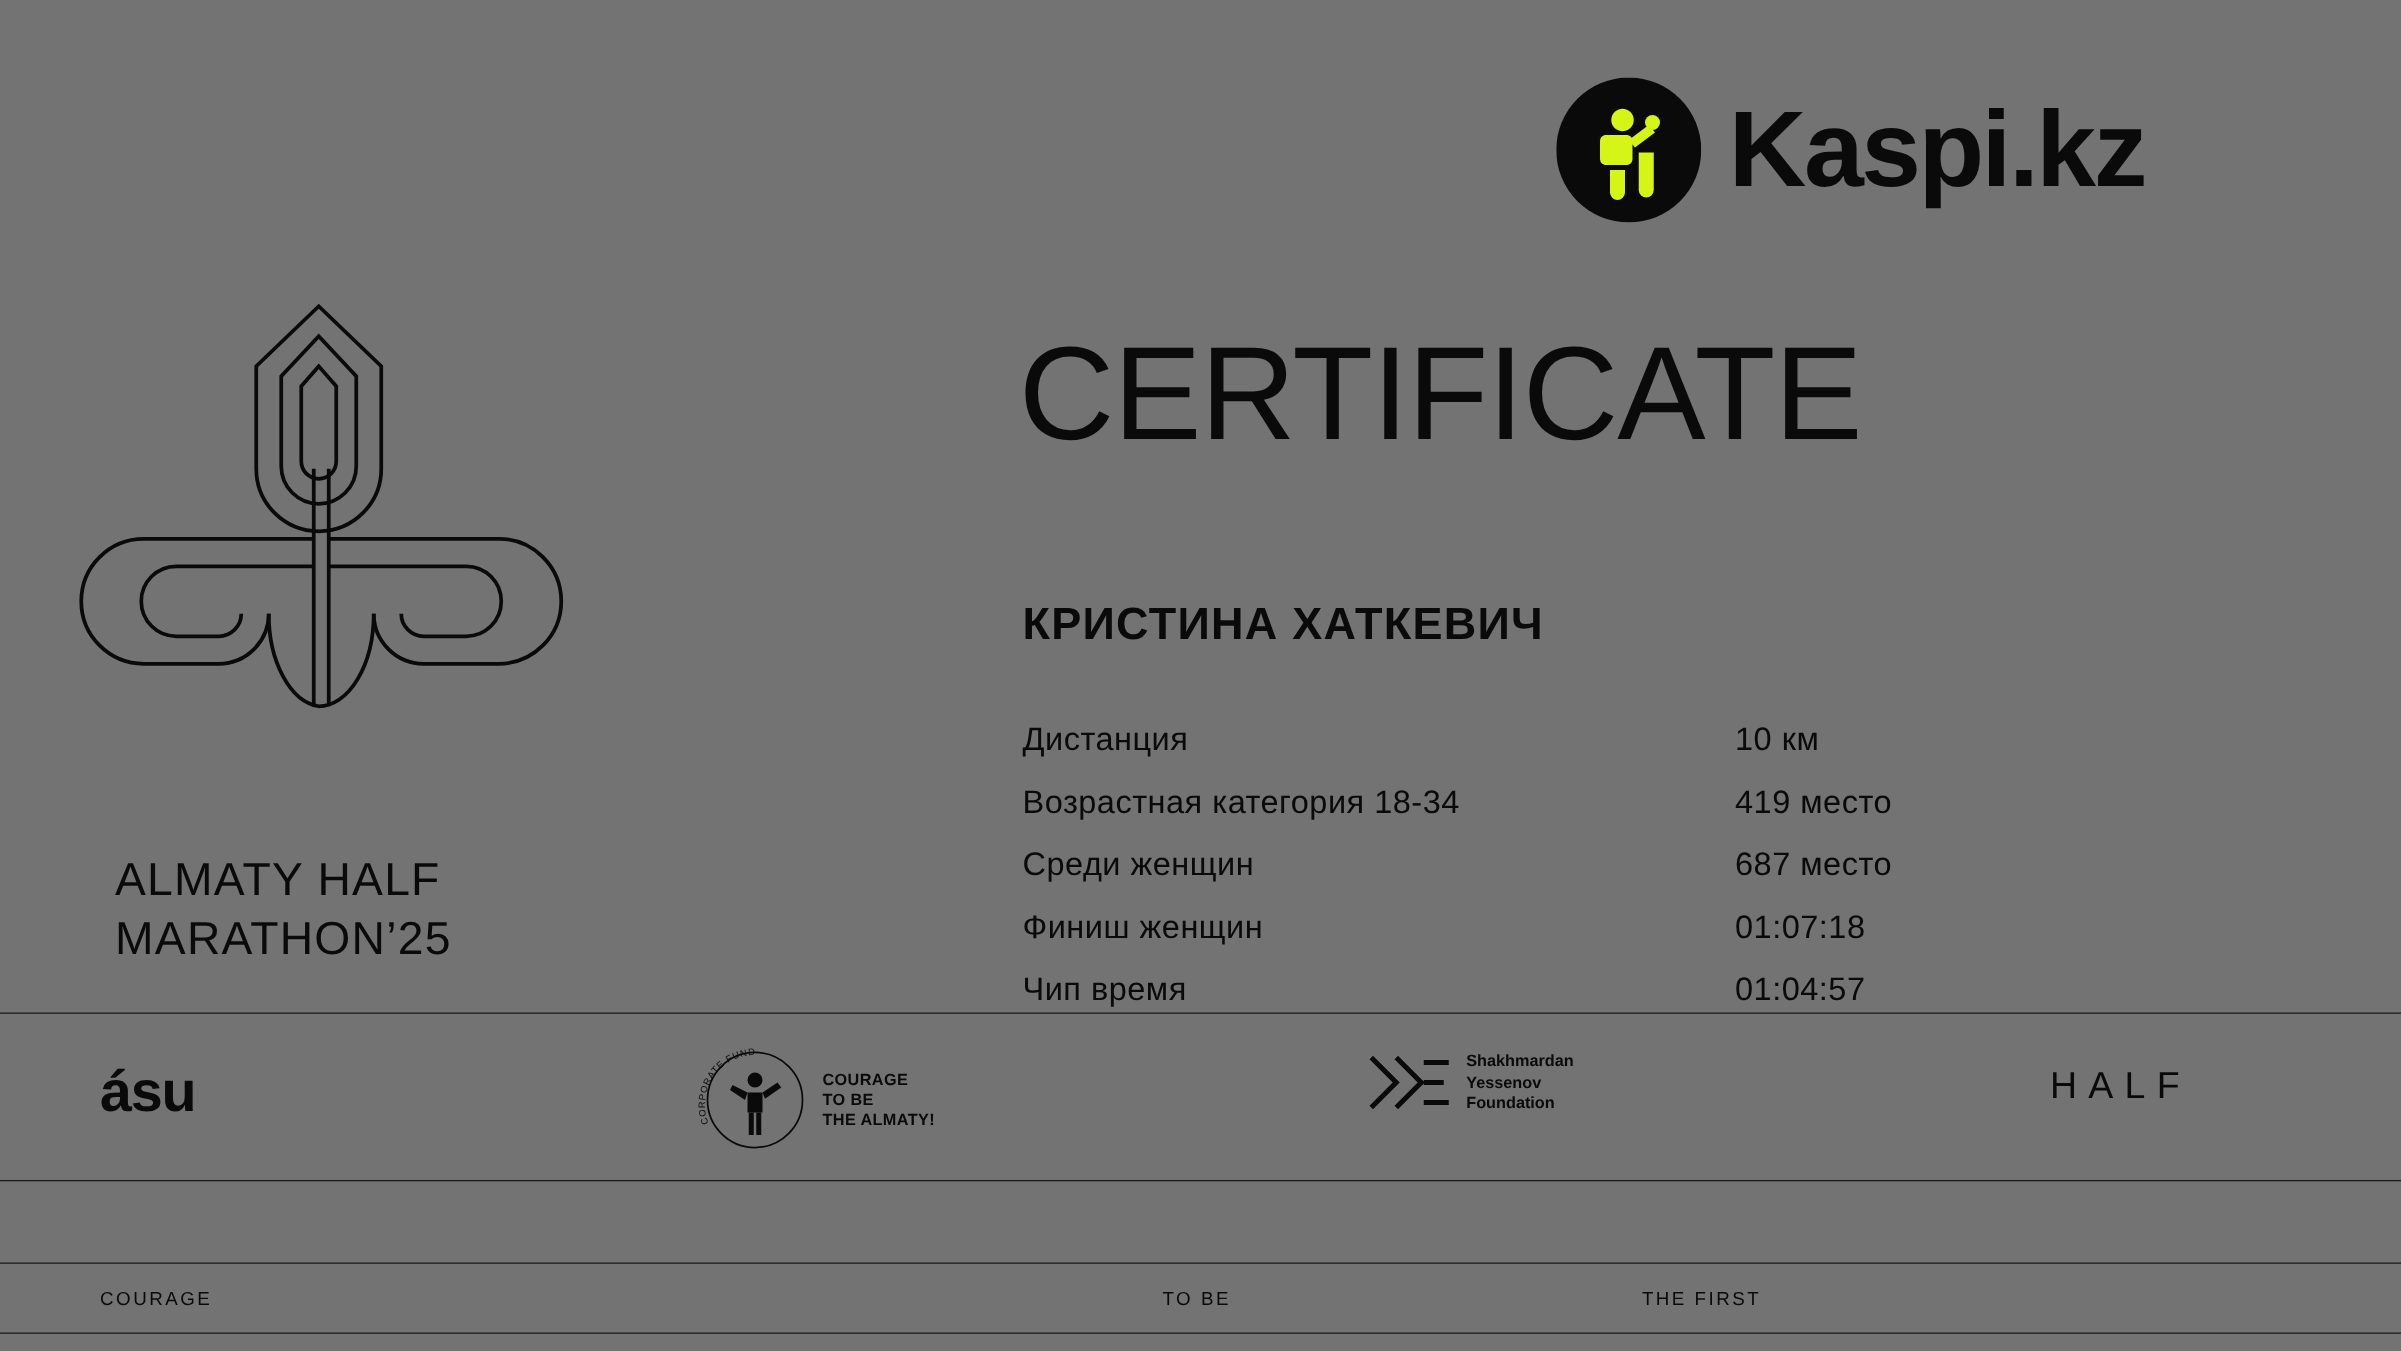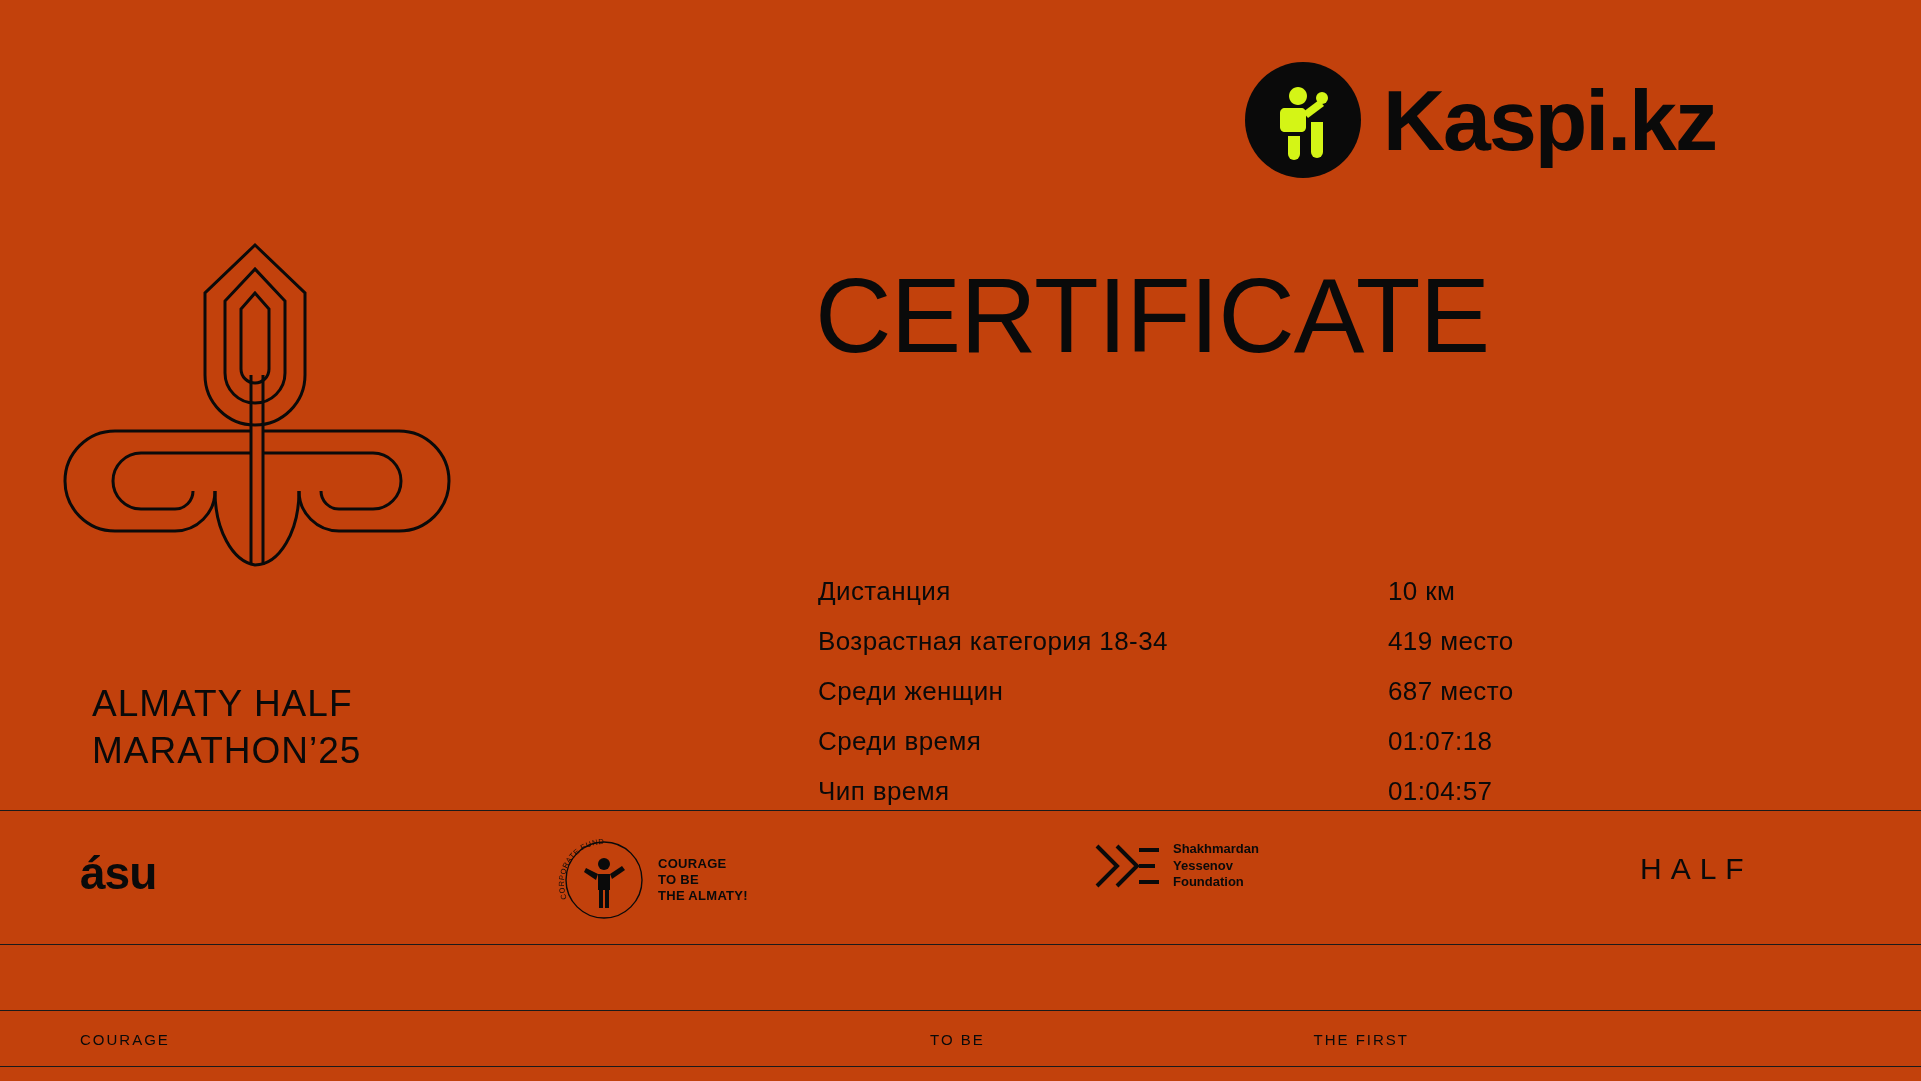--- a/index.html
+++ b/index.html
@@ -7,21 +7,21 @@
     padding: 0;
     background: #ffffff;
   }
   body {
     font-family: "Liberation Sans", sans-serif;
   }
   #certificate {
     position: relative;
     width: 1921px;
     height: 1081px;
-    background: #c2410c;
+    background: #737373;
     overflow: hidden;
   }
 
   
   .kaspi-block {
     position: absolute;
     top: 62px;
     left: 1245px;
     display: flex;
     align-items: center;
@@ -210,36 +210,37 @@
       <path d="M160 256 a44 74 0 0 0 40 74 a44 74 0 0 0 44 -74"></path>
     </g>
   </svg>
 
   <div class="event-name">
     <div>ALMATY HALF</div>
     <div>MARATHON’25</div>
   </div>
 
   <div class="cert-title">CERTIFICATE</div>
+  <div class="athlete-name">КРИСТИНА ХАТКЕВИЧ</div>
 
   <div class="results">
     <div class="result-row">
       <div class="result-label">Дистанция</div>
       <div class="result-value">10 км</div>
     </div>
     <div class="result-row">
       <div class="result-label">Возрастная категория 18-34</div>
       <div class="result-value">419 место</div>
     </div>
     <div class="result-row">
       <div class="result-label">Среди женщин</div>
       <div class="result-value">687 место</div>
     </div>
     <div class="result-row">
-      <div class="result-label">Среди время</div>
+      <div class="result-label">Финиш женщин</div>
       <div class="result-value">01:07:18</div>
     </div>
     <div class="result-row">
       <div class="result-label">Чип время</div>
       <div class="result-value">01:04:57</div>
     </div>
   </div>
 
   <div class="rule r1"></div>
   <div class="rule r2"></div>

